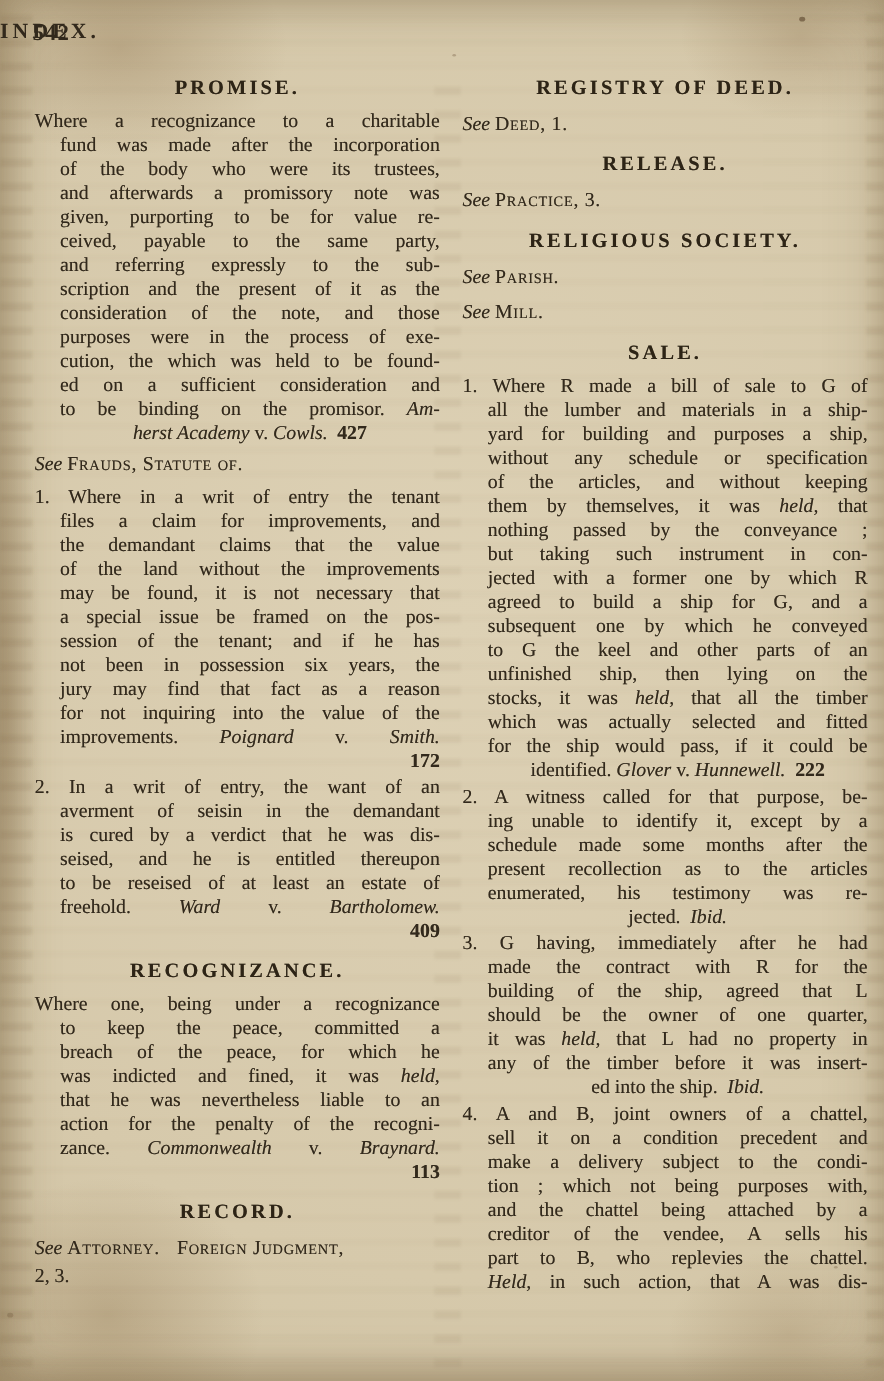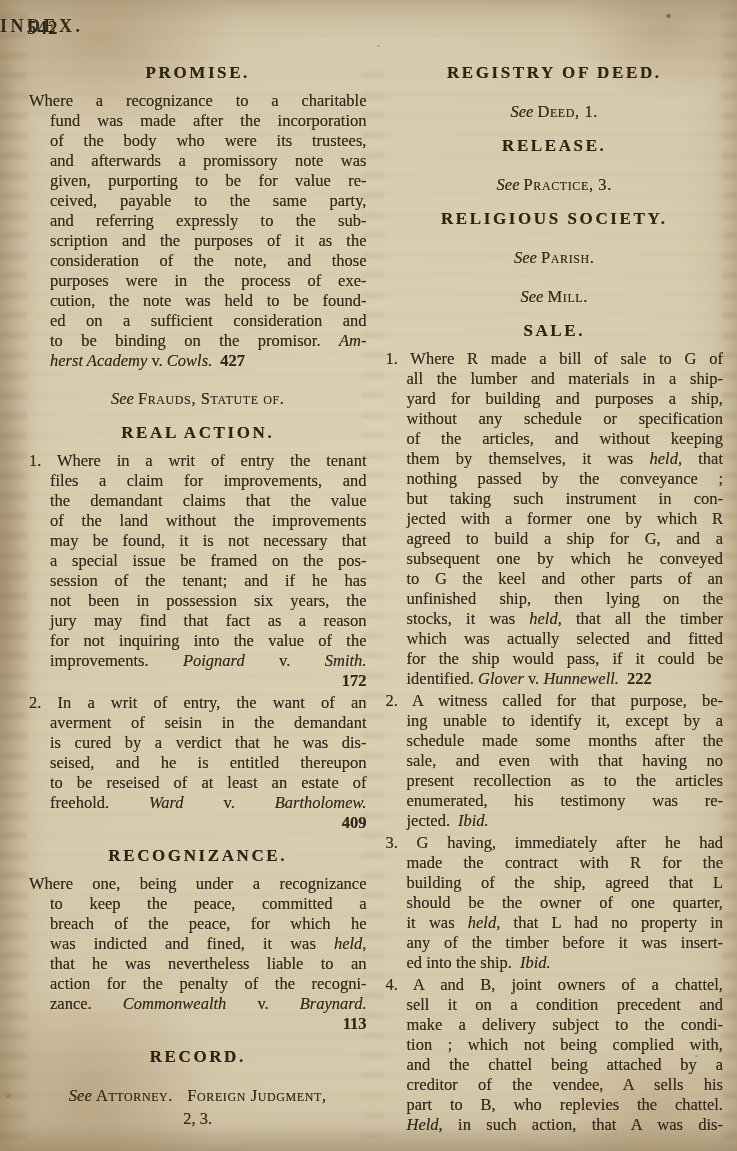--- a/index.html
+++ b/index.html
@@ -32,27 +32,27 @@
   .header{position:absolute;top:16px;left:0;right:0;height:26px;}
   .page-num{position:absolute;left:27px;top:1px;font-size:19px;font-weight:bold;letter-spacing:1px;}
   .page-title{text-align:left;font-size:18px;font-weight:bold;letter-spacing:3.5px;}
 
   .columns{position:absolute;top:50px;left:29px;right:14px;bottom:0;display:flex;gap:19px;}
   .col{flex:1 1 0;min-width:0;font-size:16.5px;
     text-shadow:0 0 .5px rgba(50,40,26,.55);}
 
   .heading{font-size:17px;font-weight:700;letter-spacing:2.6px;text-align:center;
     line-height:22px;margin:12px 0 7px;color:#2d2416;}
-  .xref{text-align:center;margin:16px 0 6px;}
+  .xref{margin:4px 0 6px;}
   .xref-line{line-height:23px;}
   .entry{padding-left:21px;margin-bottom:2px;}
   .line{line-height:20px;height:20px;text-align:justify;text-align-last:justify;}
   .line.first{text-indent:-21px;}
   .line.rightline{text-align:right;text-align-last:right;}
-  .line.refline{display:flex;justify-content:flex-start;align-items:baseline;text-align:left;text-align-last:left;}
+  .line.refline{display:flex;justify-content:center;align-items:baseline;text-align:left;text-align-last:left;}
   .it{font-style:italic;}
   .bd{font-weight:700;}
   .sc{font-variant:small-caps;letter-spacing:.6px;}
   .pref{white-space:nowrap;padding-left:8px;}
 </style>
 </head>
 <body>
 
 <div class="page">
   <div class="stain tl"></div>
@@ -75,35 +75,34 @@
     <div class="col">
         <div class="heading">PROMISE.</div>
         <div class="entry">
           <div class="line first"><span>Where a recognizance to a charitable</span></div>
           <div class="line"><span>fund was made after the incorporation</span></div>
           <div class="line"><span>of the body who were its trustees,</span></div>
           <div class="line"><span>and afterwards a promissory note was</span></div>
           <div class="line"><span>given, purporting to be for value re-</span></div>
           <div class="line"><span>ceived, payable to the same party,</span></div>
           <div class="line"><span>and referring expressly to the sub-</span></div>
-          <div class="line"><span>scription and the purposes of it as the</span></div>
+          <div class="line"><span>scription and the present of it as the</span></div>
           <div class="line"><span>consideration of the note, and those</span></div>
           <div class="line"><span>purposes were in the process of exe-</span></div>
-          <div class="line"><span>cution, the note was held to be found-</span></div>
+          <div class="line"><span>cution, the which was held to be found-</span></div>
           <div class="line"><span>ed on a sufficient consideration and</span></div>
           <div class="line"><span>to be binding on the promisor. </span><span class="it">Am-</span></div>
           <div class="line refline">
             <span><span class="it">herst Academy</span><span> v. </span><span class="it">Cowls.</span></span>
             <span class="pref"><span class="bd">427</span></span>
           </div>
         </div>
         <div class="xref">
           <div class="xref-line"><span class="it">See </span><span class="sc">Frauds, Statute of.</span></div>
         </div>
-        <div class="heading">REAL ACTION.</div>
         <div class="entry">
           <div class="line first"><span>1. Where in a writ of entry the tenant</span></div>
           <div class="line"><span>files a claim for improvements, and</span></div>
           <div class="line"><span>the demandant claims that the value</span></div>
           <div class="line"><span>of the land without the improvements</span></div>
           <div class="line"><span>may be found, it is not necessary that</span></div>
           <div class="line"><span>a special issue be framed on the pos-</span></div>
           <div class="line"><span>session of the tenant; and if he has</span></div>
           <div class="line"><span>not been in possession six years, the</span></div>
           <div class="line"><span>jury may find that fact as a reason</span></div>
@@ -173,21 +172,20 @@
           <div class="line"><span>for the ship would pass, if it could be</span></div>
           <div class="line refline">
             <span><span>identified. </span><span class="it">Glover</span><span> v. </span><span class="it">Hunnewell.</span></span>
             <span class="pref"><span class="bd">222</span></span>
           </div>
         </div>
         <div class="entry">
           <div class="line first"><span>2. A witness called for that purpose, be-</span></div>
           <div class="line"><span>ing unable to identify it, except by a</span></div>
           <div class="line"><span>schedule made some months after the</span></div>
-          <div class="line"><span>sale, and even with that having no</span></div>
           <div class="line"><span>present recollection as to the articles</span></div>
           <div class="line"><span>enumerated, his testimony was re-</span></div>
           <div class="line refline">
             <span><span>jected.</span></span>
             <span class="pref"><span class="it">Ibid.</span></span>
           </div>
         </div>
         <div class="entry">
           <div class="line first"><span>3. G having, immediately after he had</span></div>
           <div class="line"><span>made the contract with R for the</span></div>
@@ -197,21 +195,21 @@
           <div class="line"><span>any of the timber before it was insert-</span></div>
           <div class="line refline">
             <span><span>ed into the ship.</span></span>
             <span class="pref"><span class="it">Ibid.</span></span>
           </div>
         </div>
         <div class="entry">
           <div class="line first"><span>4. A and B, joint owners of a chattel,</span></div>
           <div class="line"><span>sell it on a condition precedent and</span></div>
           <div class="line"><span>make a delivery subject to the condi-</span></div>
-          <div class="line"><span>tion ; which not being complied with,</span></div>
+          <div class="line"><span>tion ; which not being purposes with,</span></div>
           <div class="line"><span>and the chattel being attached by a</span></div>
           <div class="line"><span>creditor of the vendee, A sells his</span></div>
           <div class="line"><span>part to B, who replevies the chattel.</span></div>
           <div class="line"><span class="it">Held,</span><span> in such action, that A was dis-</span></div>
         </div>
       </div>
   </div>
 </div>
 
 </body></html>

